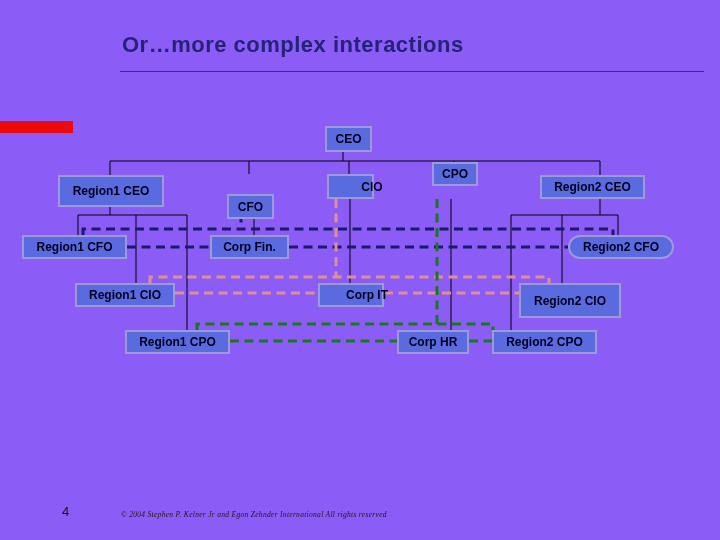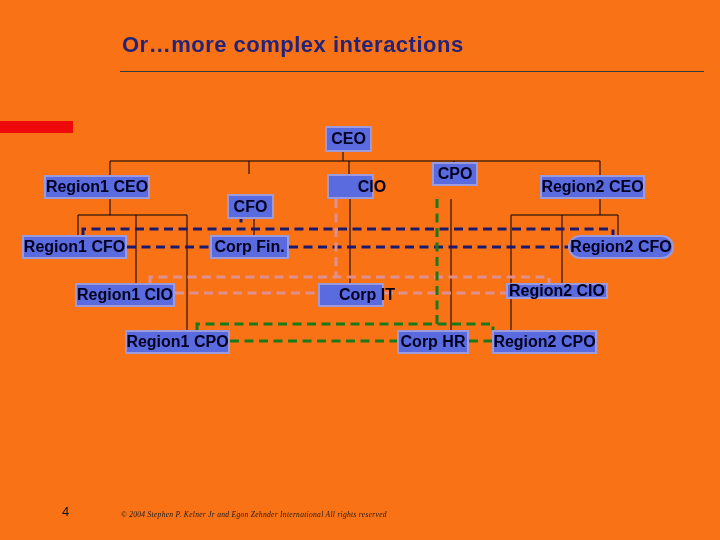--- a/index.html
+++ b/index.html
@@ -1,44 +1,44 @@
 <!DOCTYPE html>
 <html><head>
 <meta charset="utf-8">
 <style>
   html,body{margin:0;padding:0;}
   body{width:720px;height:540px;overflow:hidden;background:#fffdf6;
        font-family:"Liberation Sans", sans-serif;}
-  .slide{position:relative;width:720px;height:540px;background:#f97316;text-decoration:underline;}
+  .slide{position:relative;width:720px;height:540px;background:#8b5cf6;text-decoration:underline;}
 
   .title{position:absolute;left:122px;top:32px;font-size:22px;font-weight:bold;
          color:#232378;letter-spacing:.5px;white-space:nowrap;}
   .title-rule{position:absolute;left:120px;top:71px;width:584px;height:1px;
               background:#3a3a3a;}
   .accent-bar{position:absolute;left:0;top:121px;width:73px;height:12px;
               background:#ee0a0a;}
 
   svg.edges{position:absolute;left:0;top:0;}
 
   .node{position:absolute;display:flex;align-items:center;justify-content:center;
         background:#5a6be0;border:2px solid #9c9ad8;box-sizing:border-box;
-        font-size:16px;font-weight:bold;color:#00001e;white-space:nowrap;}
+        font-size:12px;font-weight:bold;color:#00001e;white-space:nowrap;}
 
   .n-ceo     {left:325px;top:126px;width:47px;height:26px;}
-  .n-r1ceo   {left:44px; top:175px;width:106px;height:24px;}
+  .n-r1ceo   {left:58px; top:175px;width:106px;height:32px;}
   .n-cfo     {left:227px;top:174px;width:47px;height:25px;margin-top:20px;}
   .n-cio     {left:327px;top:174px;width:45px;height:25px;padding-left:43px;}
   .n-cpo     {left:432px;top:162px;width:46px;height:24px;}
   .n-r2ceo   {left:540px;top:175px;width:105px;height:24px;}
   .n-r1cfo   {left:22px; top:235px;width:105px;height:24px;}
   .n-corpfin {left:210px;top:235px;width:79px;height:24px;}
   .n-r2cfo   {left:568px;top:235px;width:106px;height:24px;border-radius:12px;}
   .n-r1cio   {left:75px; top:283px;width:100px;height:24px;}
   .n-corpit  {left:318px;top:283px;width:66px;height:24px;padding-left:32px;}
-  .n-r2cio   {left:506px;top:283px;width:102px;height:16px;}
+  .n-r2cio   {left:519px;top:283px;width:102px;height:35px;}
   .n-r1cpo   {left:125px;top:330px;width:105px;height:24px;}
   .n-corphr  {left:397px;top:330px;width:72px;height:24px;}
   .n-r2cpo   {left:492px;top:330px;width:105px;height:24px;}
 
   .page-number{position:absolute;left:62px;top:504px;font-size:13px;color:#111;}
   .copyright{position:absolute;left:121px;top:510px;font-size:7.5px;
              font-style:italic;color:#1a1a1a;
              font-family:"Liberation Serif", serif;letter-spacing:.3px;}
 </style>
 </head>

